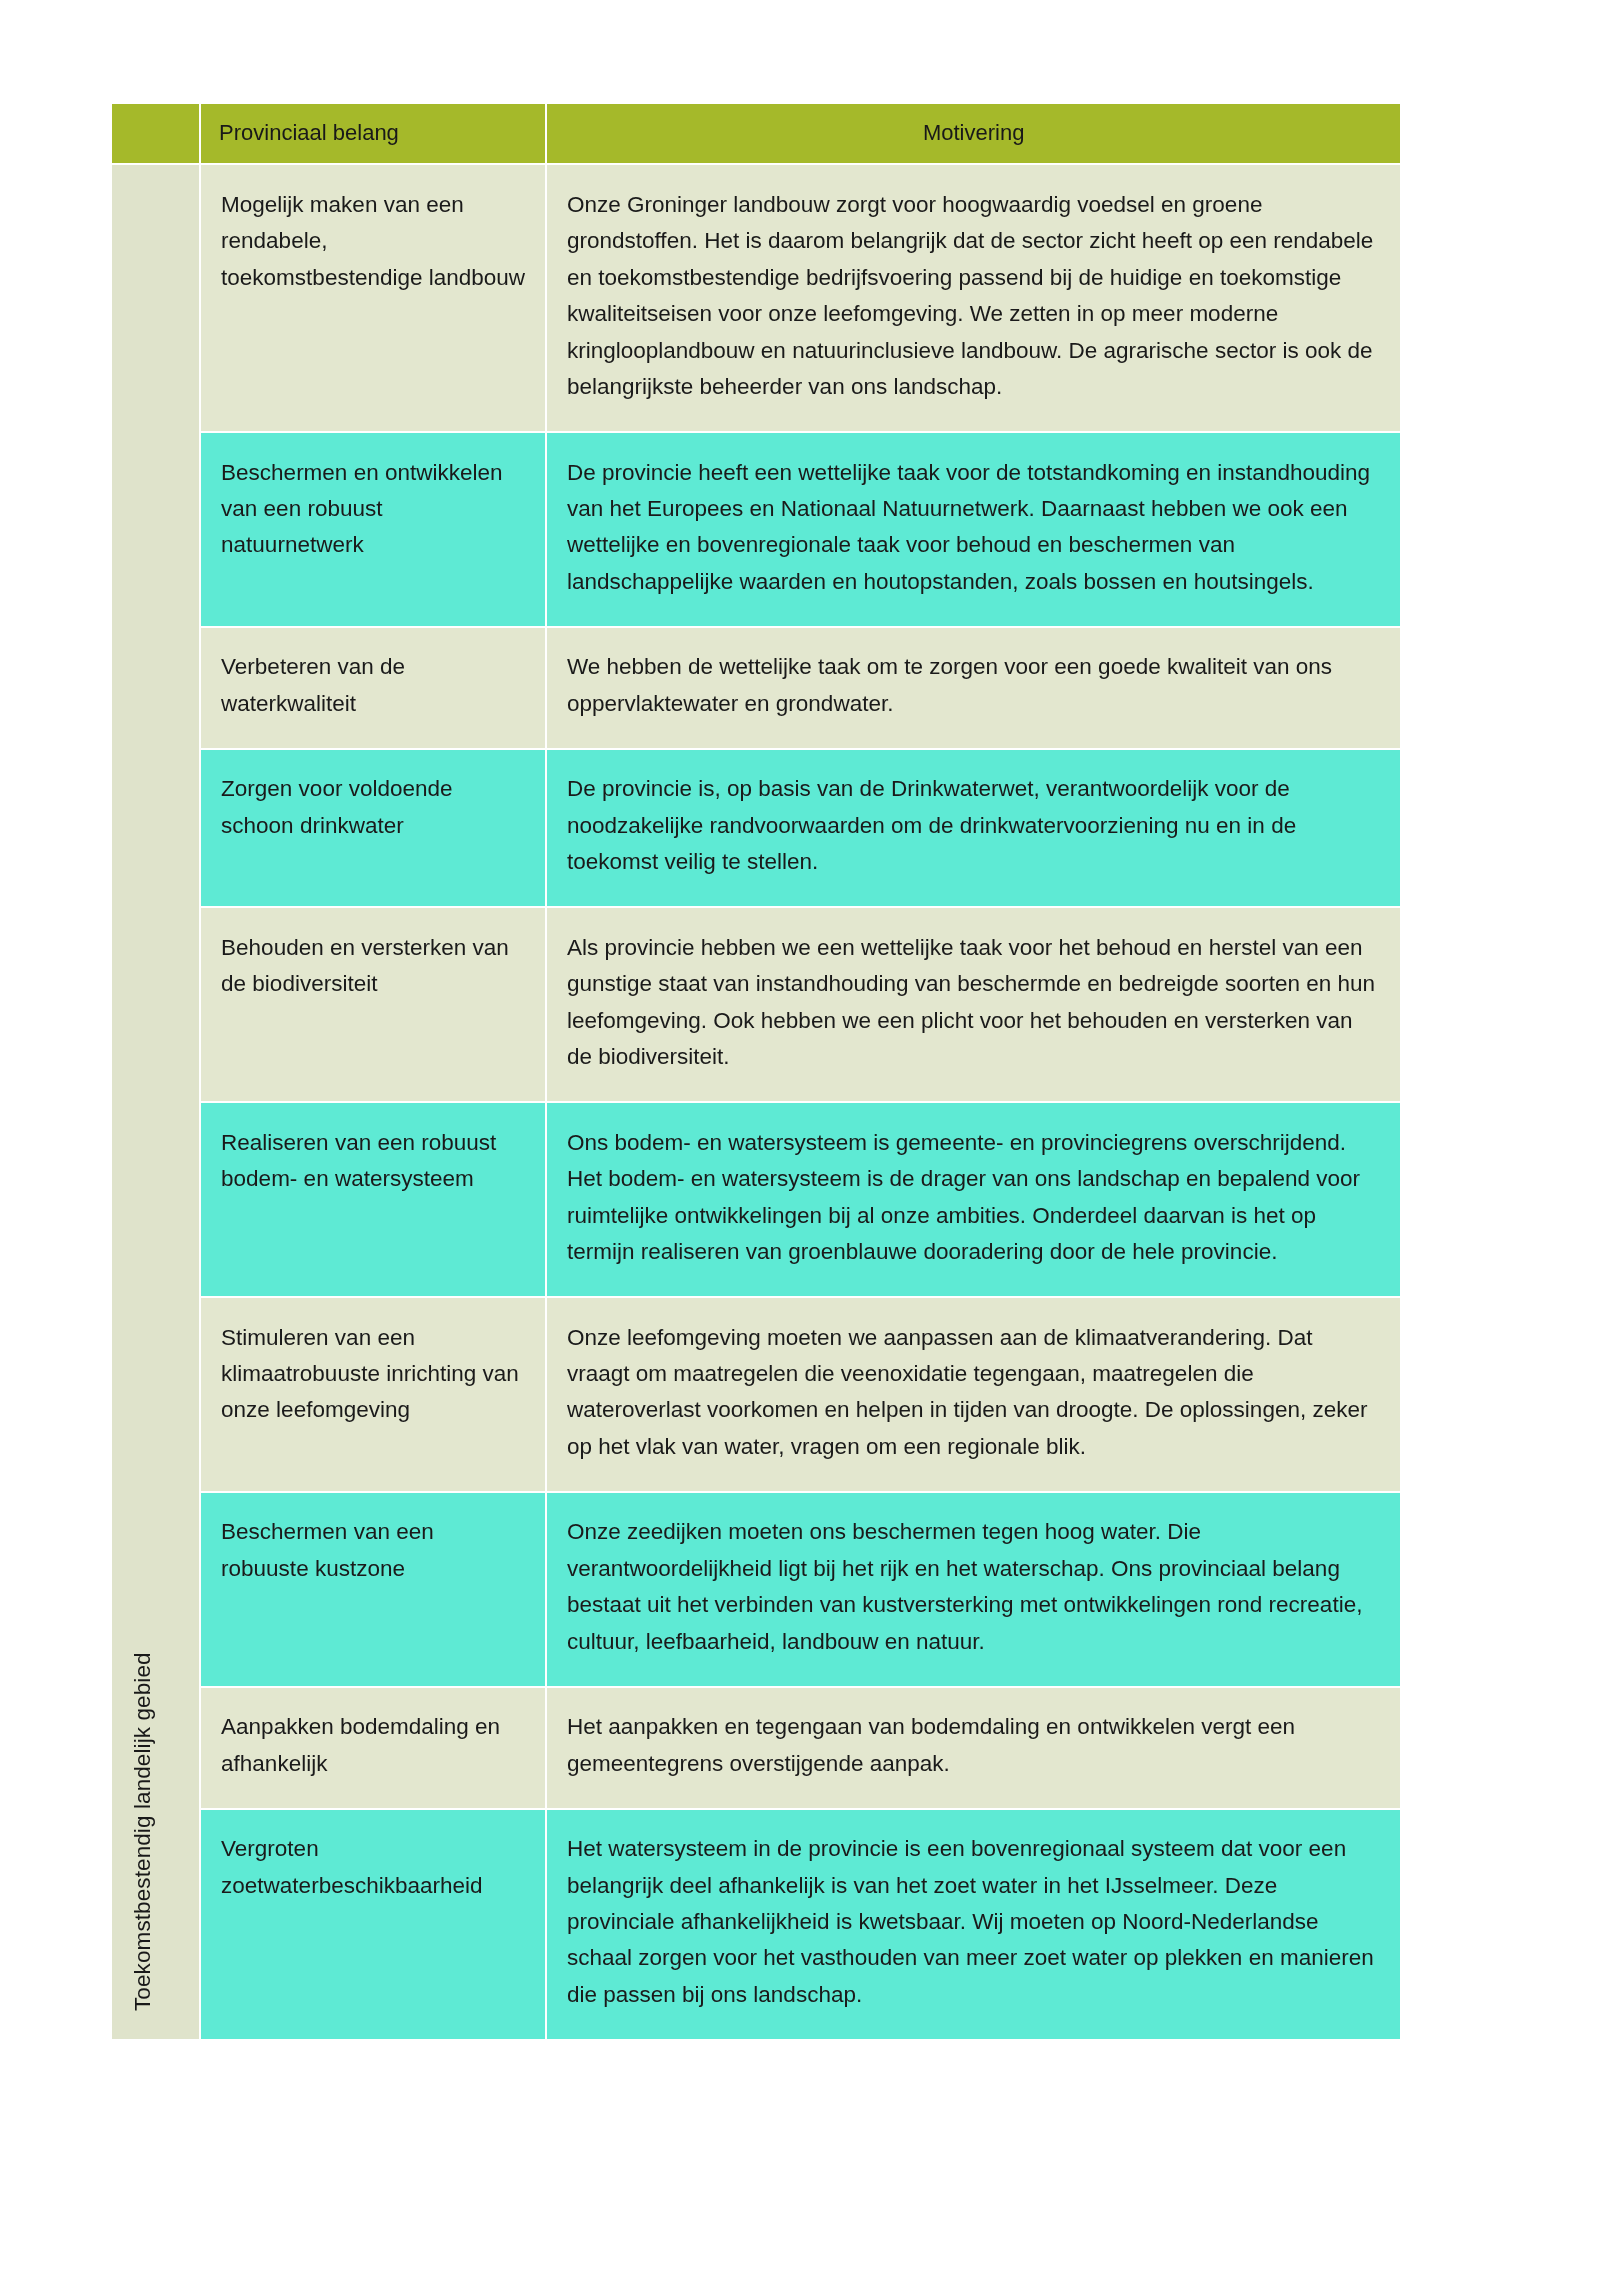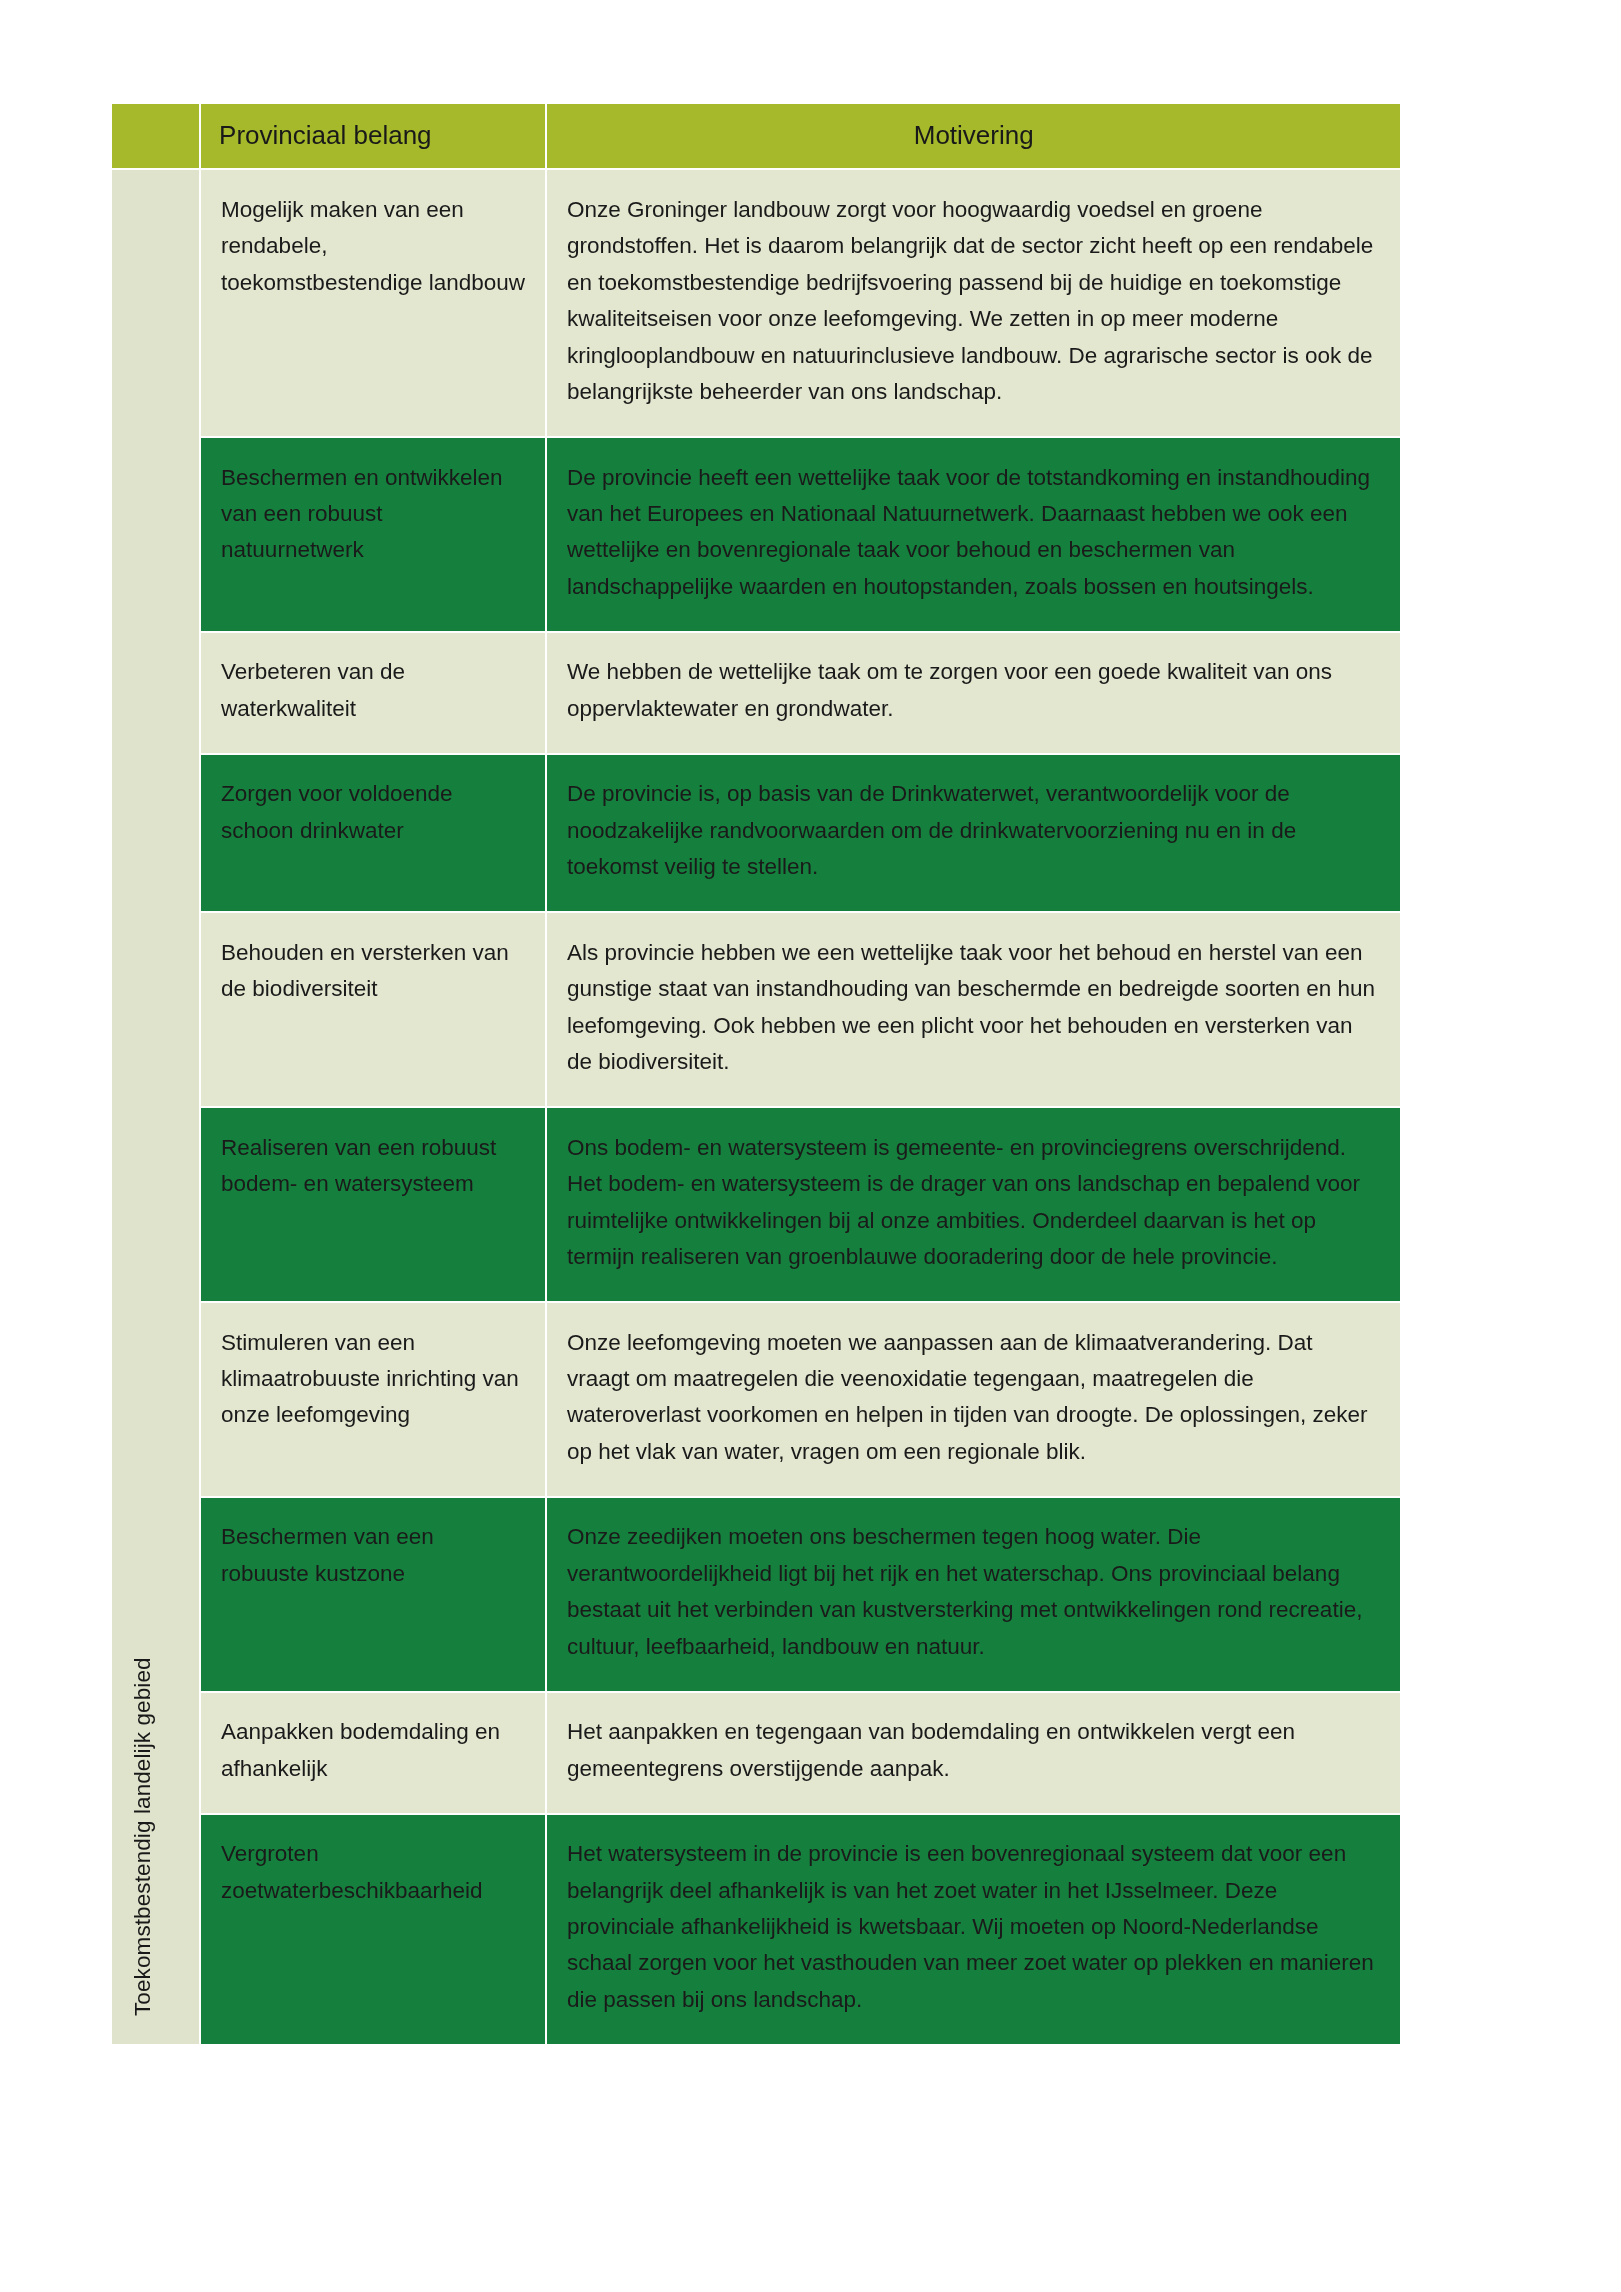--- a/index.html
+++ b/index.html
@@ -33,21 +33,21 @@
     border-collapse: separate;
     border-spacing: 2.9px;
     width: 1292px;
     table-layout: fixed;
   }
 
   
   thead th {
     background: #a5b92a;
     color: #191919;
-    font-size: 26px;
+    font-size: 22px;
     font-weight: 400;
     text-align: left;
     vertical-align: middle;
     padding: 15.7px 17.6px 17.6px 17.6px;
     height: 57px;
     box-sizing: border-box;
     margin-top: 44px;
   }
   th.corner {
     width: 86px;
@@ -92,21 +92,21 @@
     line-height: 1.62;
     color: #1a1a1a;
     margin-left: 40px;
   }
   tbody td.belang { width: 338px; }
   tbody td.motivering { width: 838px; }
 
   tr.alt-a td.belang,
   tr.alt-a td.motivering { background: #e3e7cf; }
   tr.alt-b td.belang,
-  tr.alt-b td.motivering { background: #15803d; }
+  tr.alt-b td.motivering { background: #5eead4; }
 </style>
 </head>
 <body>
 
 <div class="page">
   <div class="table-wrap">
     <table class="belangen">
       <colgroup>
         <col style="width:86px">
         <col style="width:338px">

